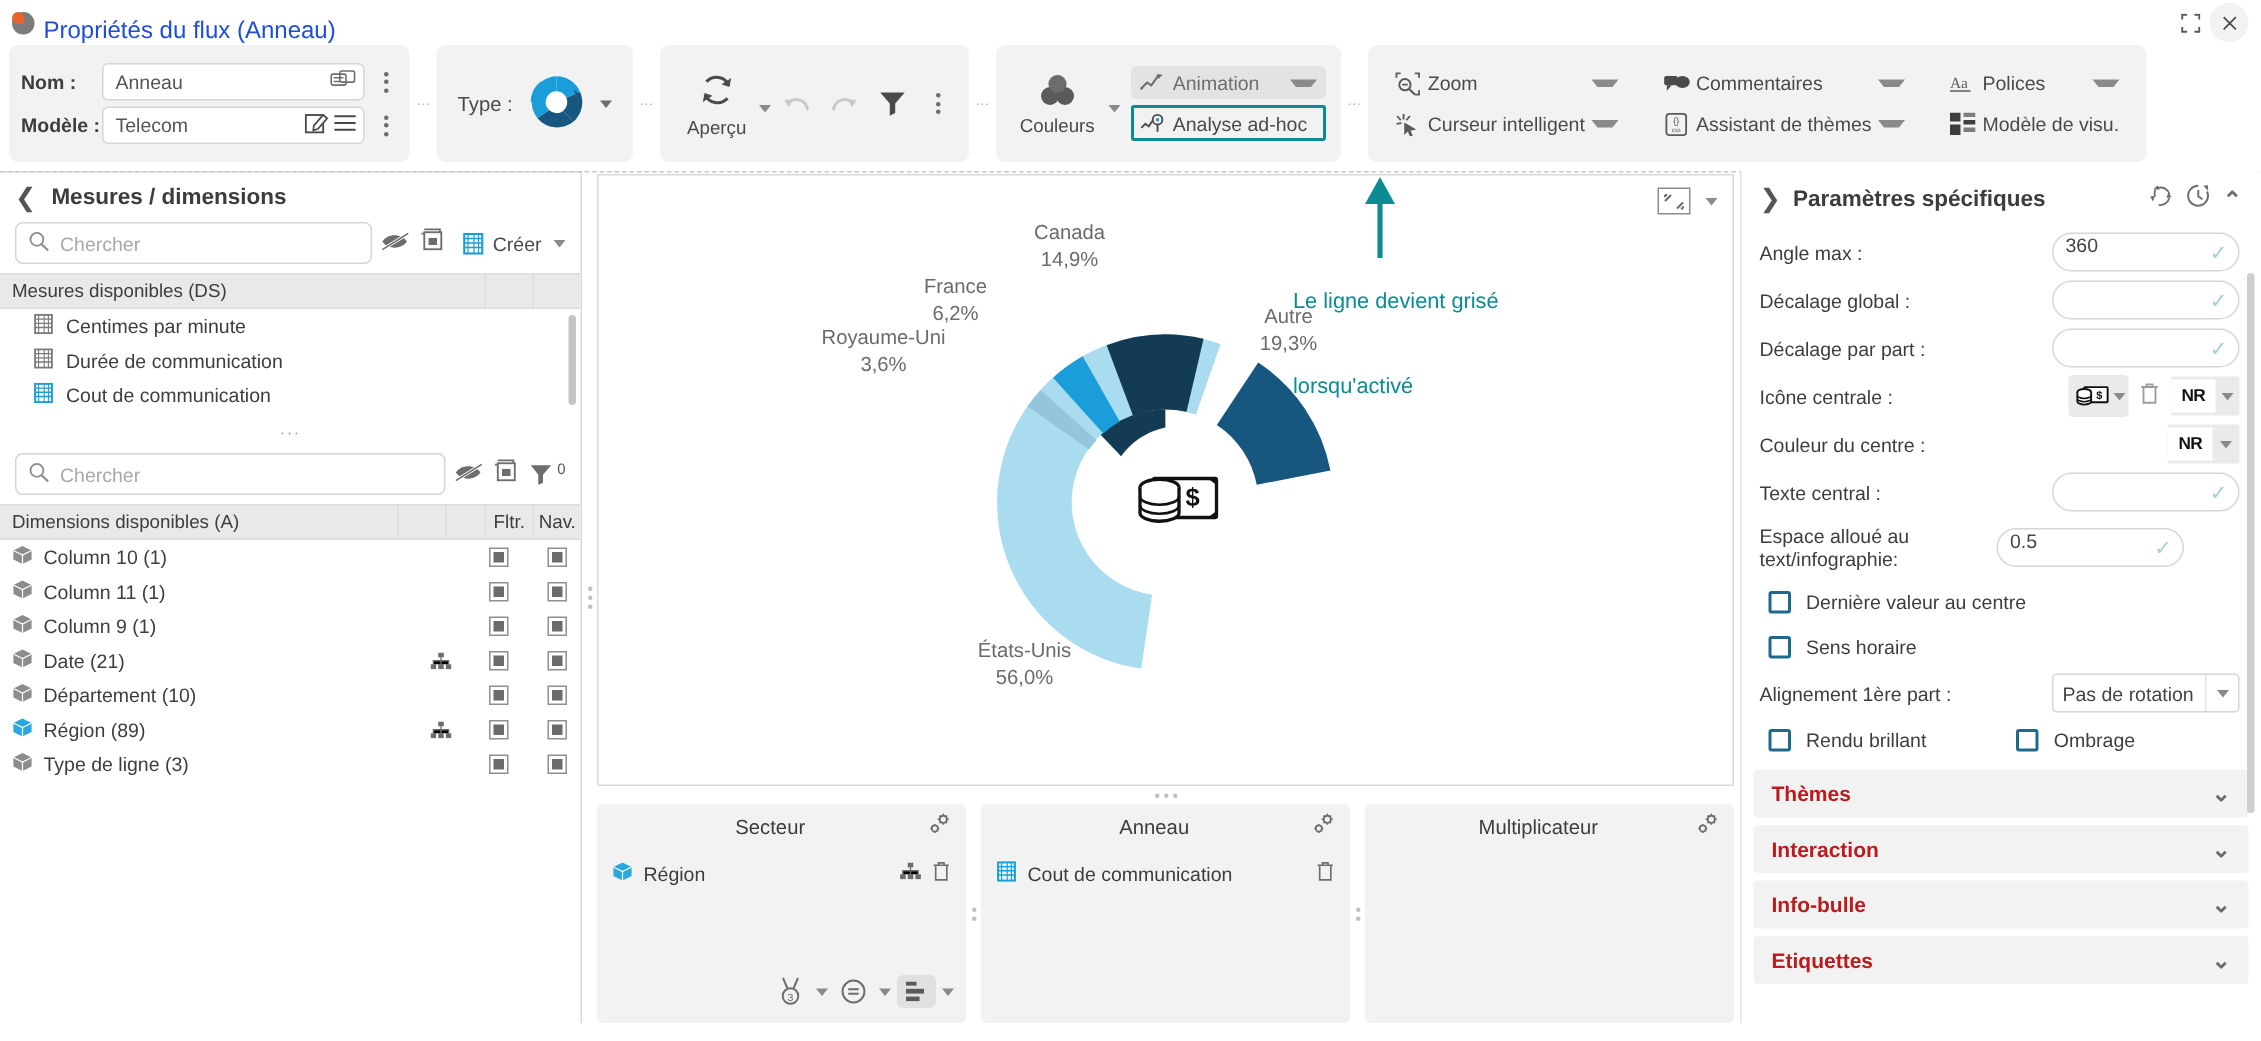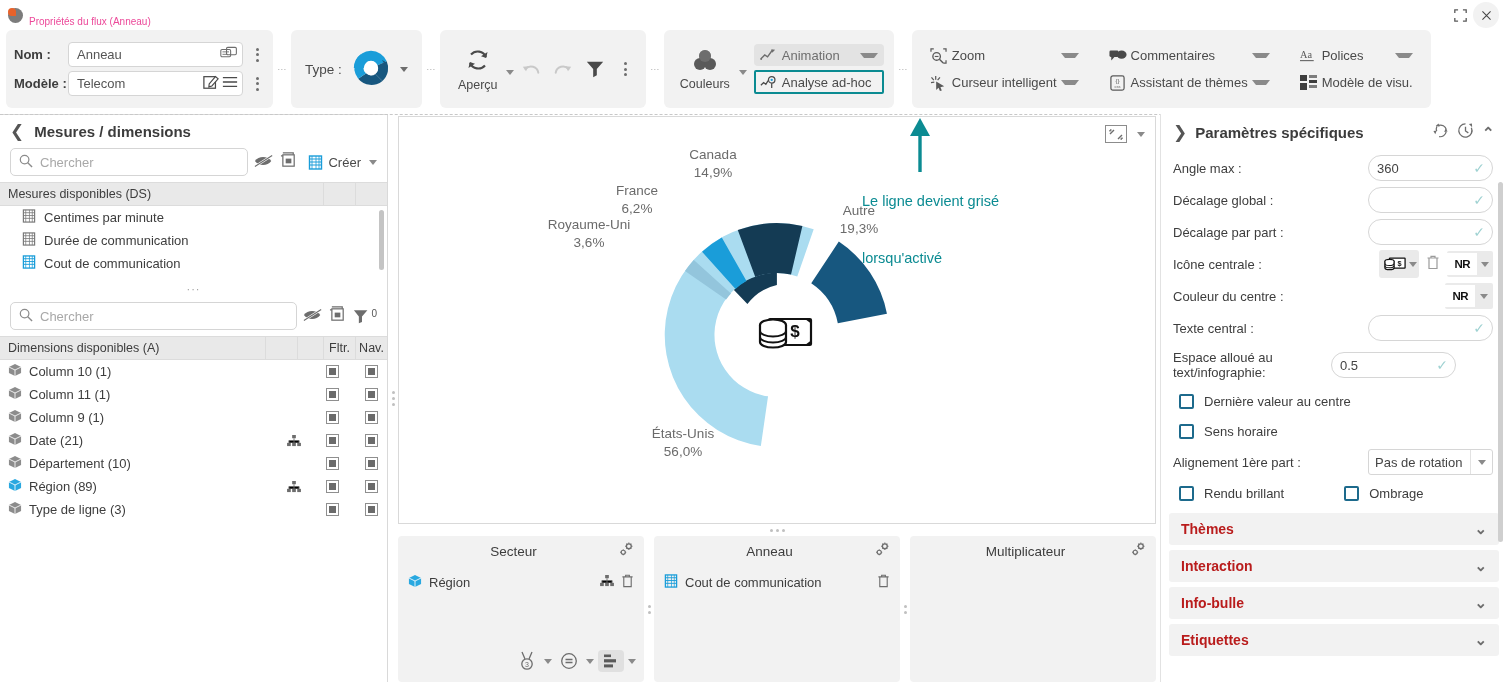--- a/index.html
+++ b/index.html
@@ -22,21 +22,21 @@
     width:15px;height:15px;margin-right:6px;position:relative;flex:0 0 auto;
   }
   .titlebar .app-ico::before{
     content:"";position:absolute;inset:0;border-radius:50%;
     background:#7c7c7c;
   }
   .titlebar .app-ico::after{
     content:"";position:absolute;left:0;top:0;width:8px;height:8px;border-radius:50% 50% 0 50%;
     background:#e8622a;
   }
-  .titlebar .ttl { font-size:10px;color:#ec4899;margin-top:12px; }
+  .titlebar .ttl { font-size:16px;color:#1d4ed8;margin-top:12px; }
   .titlebar .spacer{flex:1;}
   .win-btn{
     width:26px;height:26px;border-radius:50%;display:flex;align-items:center;justify-content:center;
     color:#5a5a5a;font-size:15px;cursor:pointer;
   }
   .win-btn.close{background:#f2f2f2;}
 
   
   .ribbon{
     display:flex;align-items:stretch;padding:0 6px 6px 6px;gap:4px;height:84px;
@@ -158,21 +158,21 @@
     display:flex;flex-direction:column;padding:0 0 0 0;position:relative;
   }
   .rp-head{display:flex;align-items:center;gap:8px;padding:8px 12px 10px 12px;}
   .rp-head .chev{font-size:17px;color:#555;cursor:pointer;line-height:1;}
   .rp-head .t{font-size:15px;font-weight:bold;color:#3c3c3c;flex:1;}
   .rp-body{padding:0 14px 0 12px;position:relative;}
   .prow{display:flex;align-items:center;min-height:32px;gap:8px;}
   .prow .plbl{flex:1;font-size:13px;color:#3d3d3d;line-height:15px;}
   .pinput{
     width:125px;height:26px;background:#fff;border:1px solid #d6d6d6;border-radius:13px;
-    display:flex;align-items:center;
+    display:flex;align-items:flex-start;
   }
   .pinput .pv{flex:1;padding-left:8px;font-size:13px;color:#444;}
   .pinput .ok{width:26px;text-align:center;color:#9fd2d2;font-size:14px;line-height:24px;}
   .selbox{
     display:flex;align-items:center;background:#fff;border:1px solid #d6d6d6;border-radius:3px;height:26px;
   }
   .selbox .sv{padding:0 6px;font-size:13px;color:#444;white-space:nowrap;overflow:hidden;}
   .selbox .sarrow{width:22px;display:flex;align-items:center;justify-content:center;border-left:1px solid #e2e2e2;height:100%;}
   .icobox{display:flex;align-items:center;background:#eaeaea;border-radius:3px;height:28px;padding:0 2px;cursor:pointer;}
   .icobox .iw{width:28px;display:flex;align-items:center;justify-content:center;}

